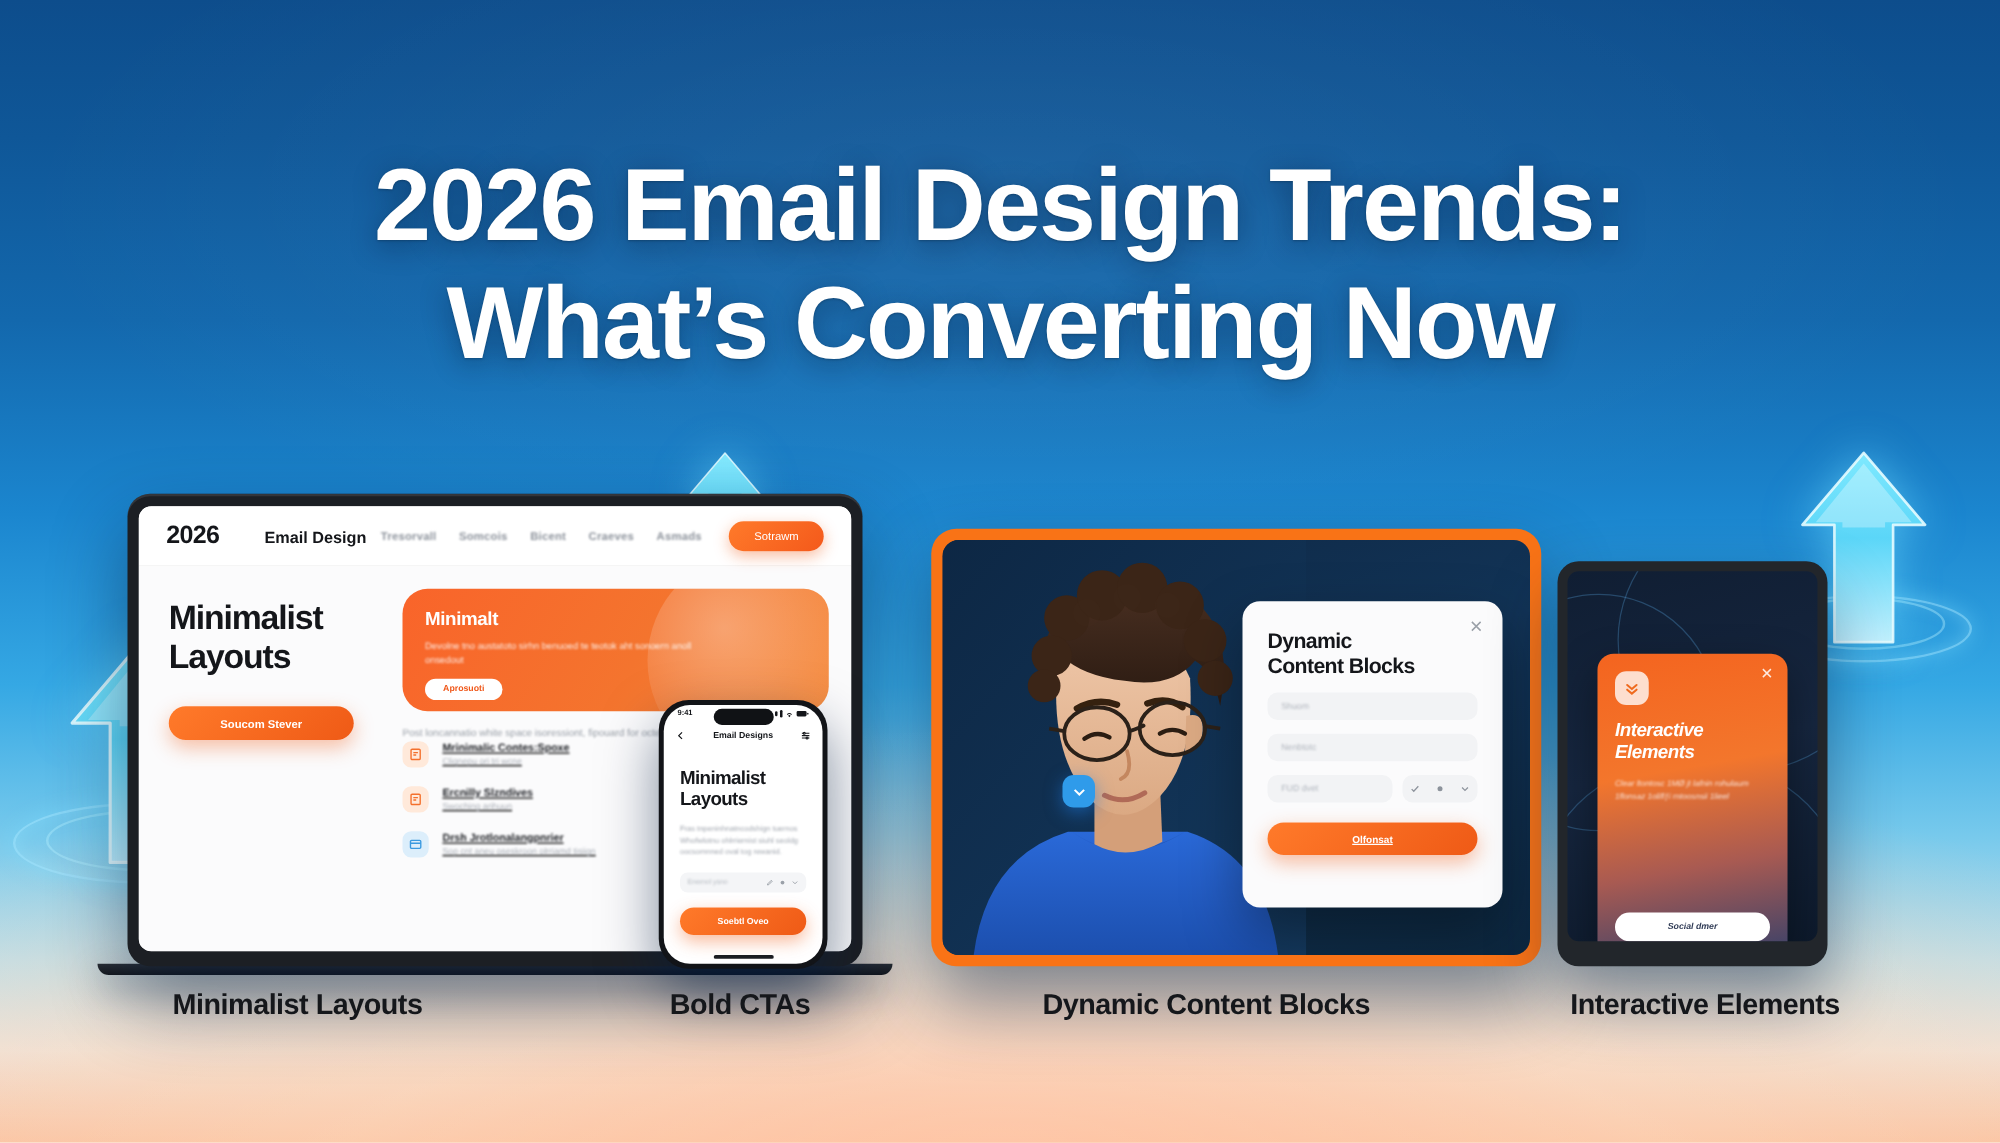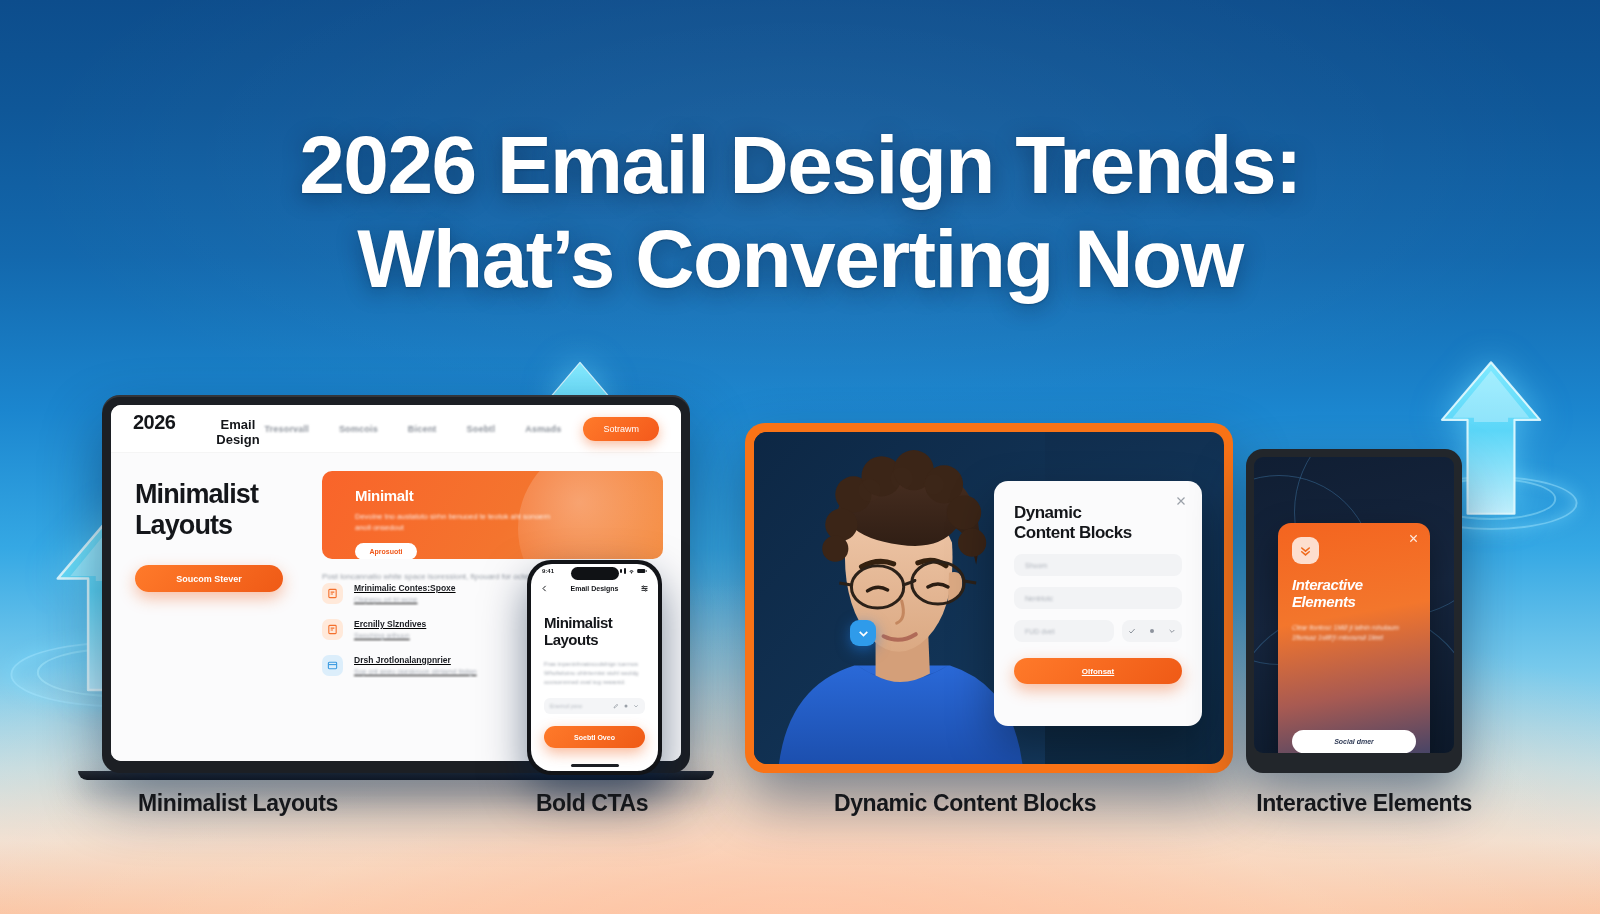--- a/index.html
+++ b/index.html
@@ -78,24 +78,24 @@
     width:100%; height:100%;
     background:#fdfdfd;
     border-radius:10px;
     overflow:hidden; position:relative;
   }
   .lp-nav{
     height:48px; background:#ffffff;
     display:flex; align-items:center; padding:0 22px;
     border-bottom:1px solid rgba(0,0,0,0.04);
   }
-  .lp-brand{ display:flex; align-items:baseline; gap:24px;text-align:center; }
+  .lp-brand{ display:flex; align-items:baseline; gap:24px; }
   .lp-brand-year{ font-size:20px; font-weight:800; color:#14161a; letter-spacing:-0.5px; }
   .lp-brand-name{ font-size:13px; font-weight:700; color:#14161a;margin-left:12px; }
-  .lp-nav-items{ display:flex; gap:30px; margin-left:auto; margin-right:22px; }
+  .lp-nav-items{ display:flex; gap:18px; margin-left:auto; margin-right:22px; }
   .lp-nav-items span{
     font-size:9px; color:#8d939c; font-weight:600;
     filter:blur(0.85px); letter-spacing:0.2px;
   }
   .lp-nav-cta{
     background:linear-gradient(135deg,#ff7a2a,#f4591b);
     color:#fff; font-size:9px; font-weight:400;
     padding:7px 20px; border-radius:999px;
     filter:blur(0.2px);
     box-shadow:0 4px 12px rgba(240,90,20,0.40);
@@ -107,23 +107,23 @@
   .lp-cta{
     margin-top:24px; width:148px; height:27px; border-radius:999px;
     background:linear-gradient(135deg,#ff7a2a,#ef5a16);
     color:#fff; font-size:9px; font-weight:700;
     display:flex; align-items:center; justify-content:center;
     filter:blur(0.35px);
     box-shadow:0 6px 16px rgba(240,90,20,0.38);
   }
   .lp-right{ flex:1; padding:18px 18px 0 6px; }
   .lp-hero{
-    height:88px; border-radius:10px; position:relative; overflow:hidden;
+    height:98px; border-radius:20px; position:relative; overflow:hidden;
     background:linear-gradient(120deg,#f9642a 0%,#f4742e 55%,#f58a3c 100%);
-    padding:16px 33px;
+    padding:16px 18px;
   }
   .lp-hero:after{
     content:""; position:absolute; right:-30px; top:-30px; width:175px; height:175px;
     border-radius:50%;
     background:radial-gradient(circle at 35% 35%, rgba(255,255,255,0.30), rgba(255,255,255,0.05) 60%, rgba(255,255,255,0) 70%);
   }
   .lp-hero-t{ font-size:15px; font-weight:800; color:#fff; letter-spacing:-0.3px; position:relative; z-index:2; }
   .lp-hero-p{ margin-top:7px; font-size:7.5px; line-height:11px; color:rgba(255,255,255,0.86); filter:blur(0.9px); position:relative; z-index:2; width:74%; }
   .lp-hero-btn{
     margin-top:10px; width:62px; height:17px; border-radius:999px; background:#fff;
@@ -353,21 +353,21 @@
 
       <div class="lp-nav">
         <div class="lp-brand">
           <span class="lp-brand-year">2026</span>
           <span class="lp-brand-name">Email Design</span>
         </div>
         <div class="lp-nav-items">
           <span>Tresorvall</span>
           <span>Somcois</span>
           <span>Bicent</span>
-          <span>Soebtl</span>
+          <span>Craeves</span>
           <span>Asmads</span>
         </div>
         <div class="lp-nav-cta">Sotrawm</div>
       </div>
 
       <div class="lp-body">
         <div class="lp-left">
           <div class="lp-h1">Minimalist Layouts</div>
           <div class="lp-cta">Soucom Stever</div>
         </div>

